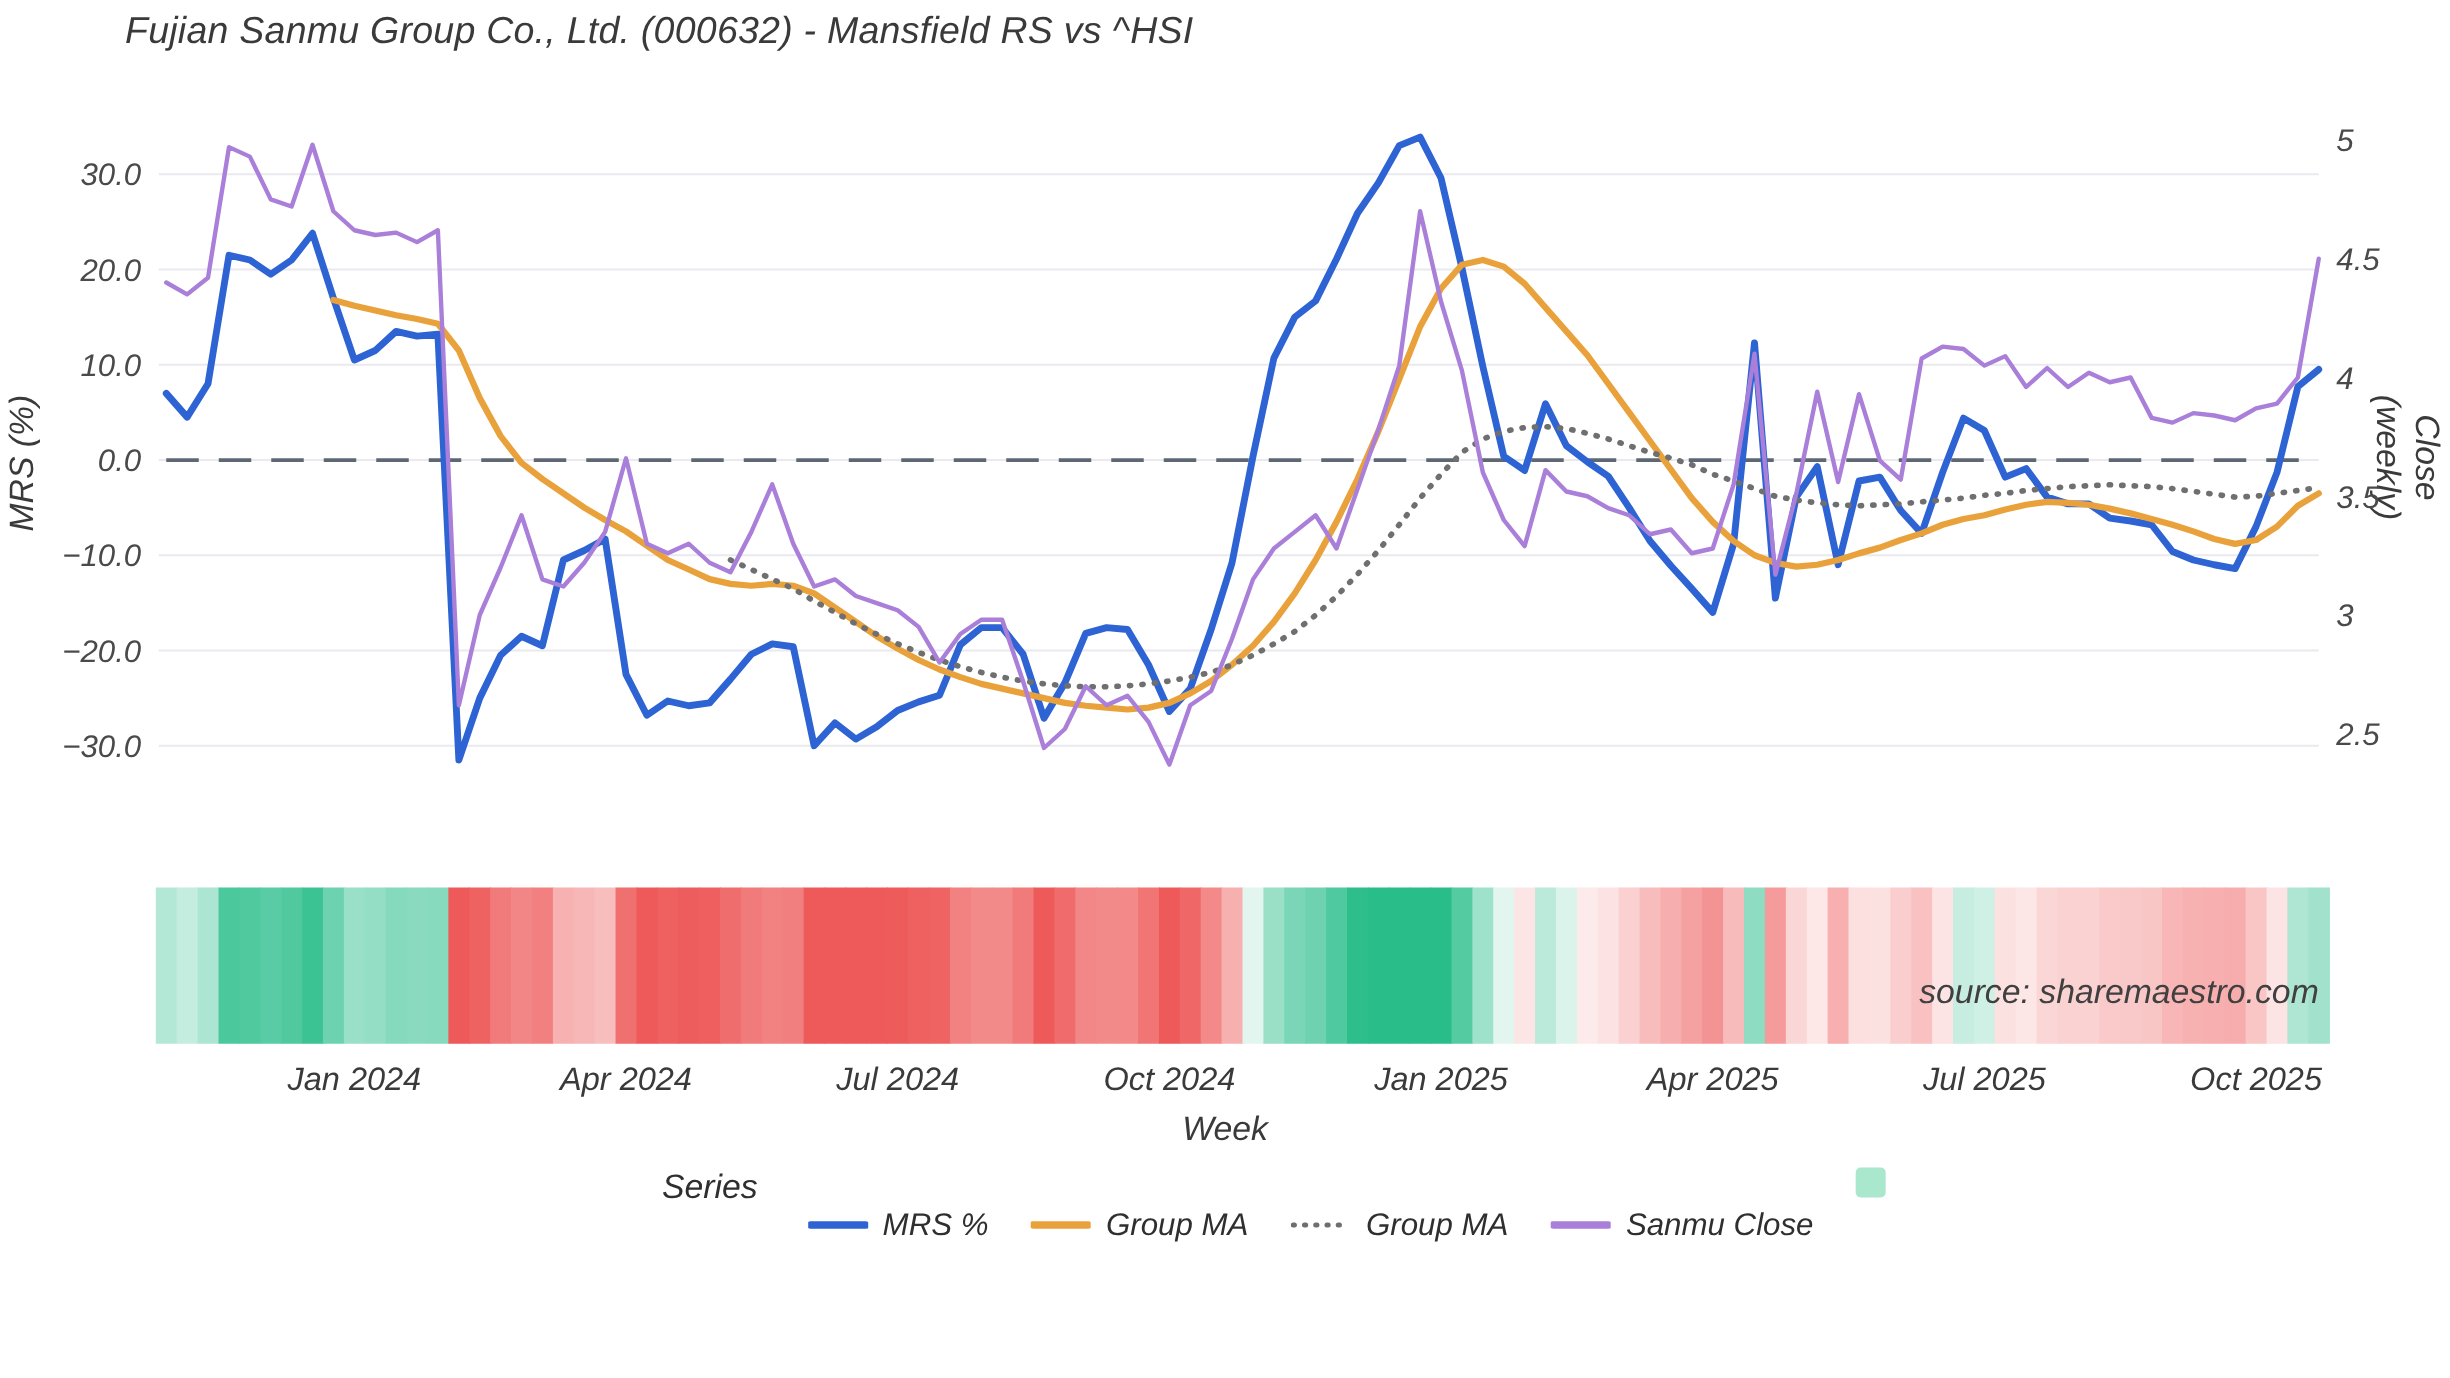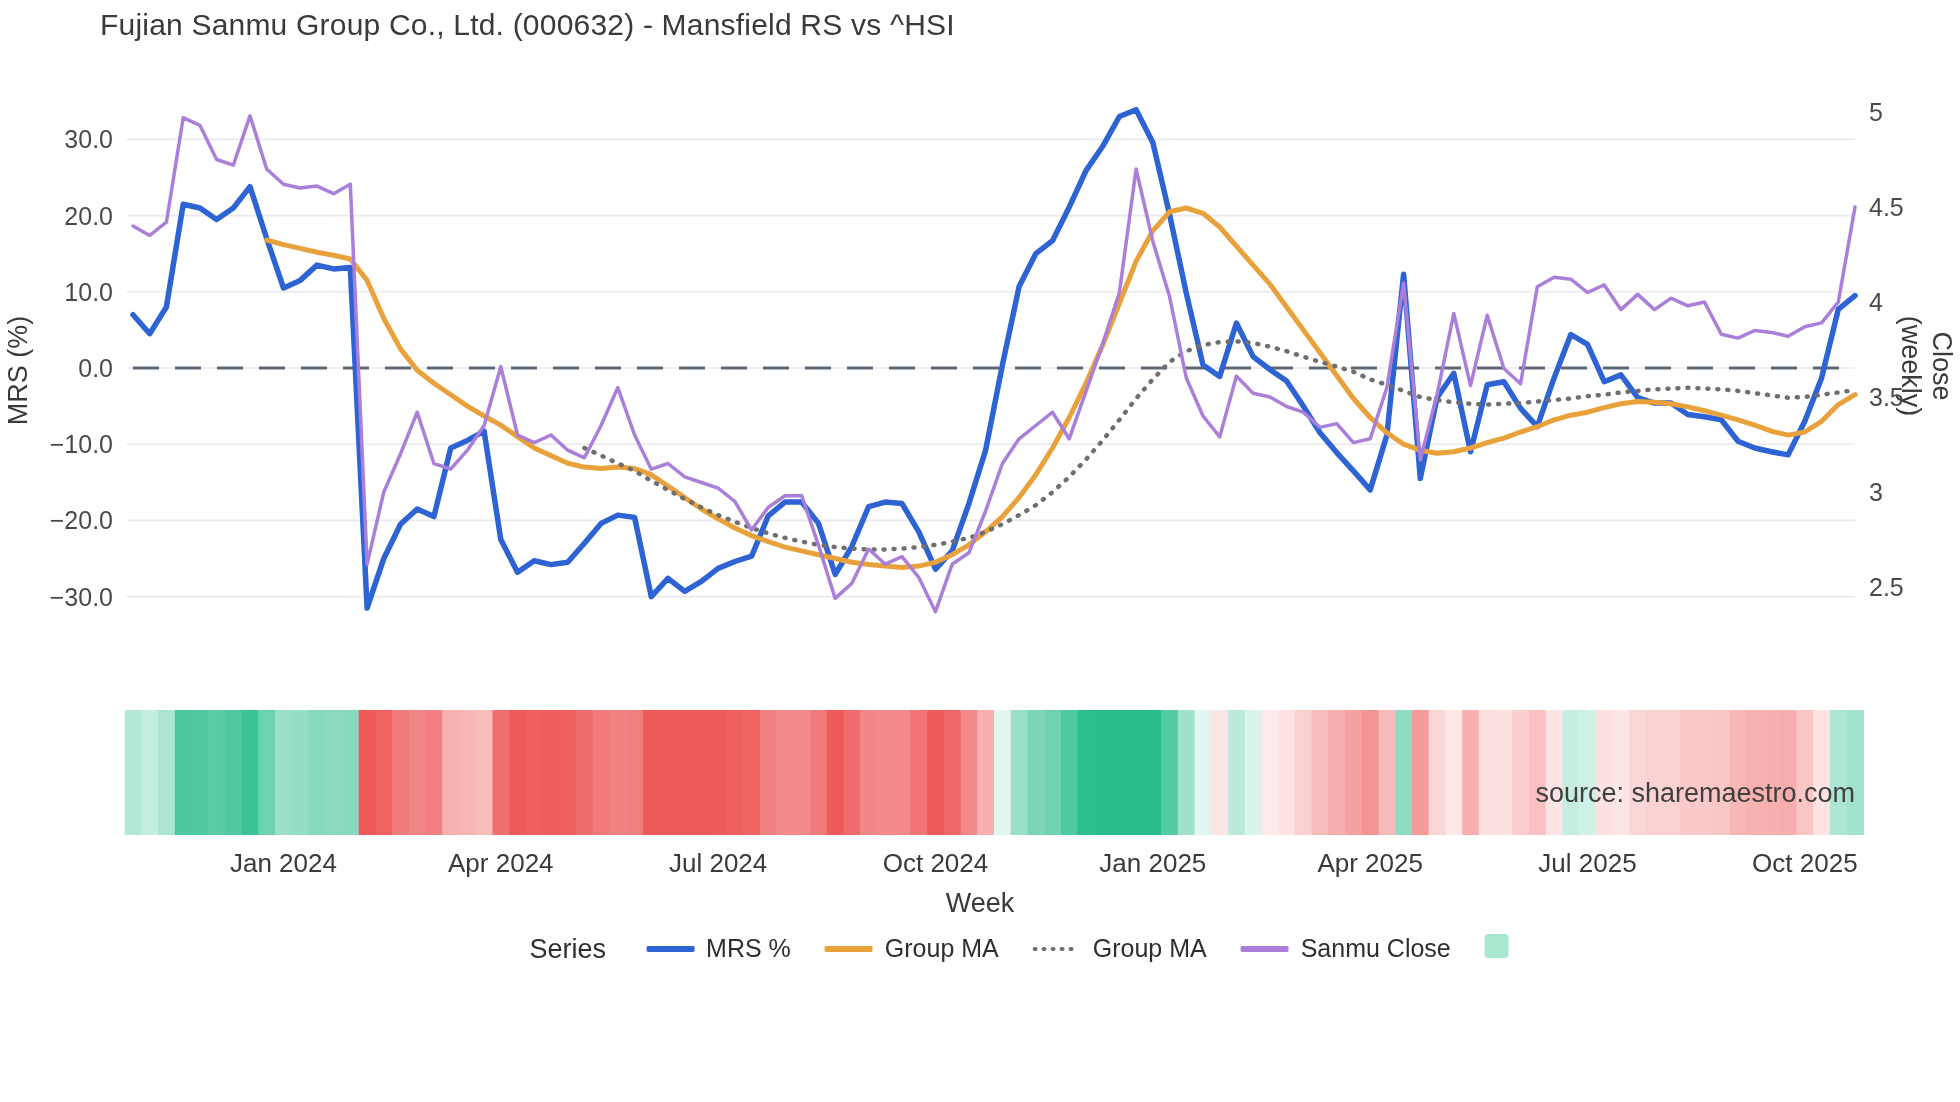--- a/index.html
+++ b/index.html
@@ -1,26 +1,26 @@
 <!DOCTYPE html>
 <html><head>
 <meta charset="utf-8">
 <style>
   html,body{margin:0;padding:0;background:#ffffff;}
   body{font-family:"Liberation Sans","DejaVu Sans",sans-serif;color:#3a3a3a;}
-  #stage{position:relative;width:1960px;height:1102px;background:#ffffff;overflow:hidden;}
+  #stage{position:relative;width:1960px;height:1102px;background:#ffffff;overflow:hidden;font-style:italic;}
   #plot-svg{position:absolute;left:0;top:0;}
   .chart-title{position:absolute;left:100px;top:8px;font-size:30px;color:#3a3a3a;letter-spacing:.2px;}
   .y-left-title{position:absolute;left:-62px;top:355px;width:160px;text-align:center;font-size:27px;color:#3a3a3a;transform:rotate(-90deg);}
   .y-right-title{position:absolute;left:1838px;top:335px;width:175px;text-align:center;font-size:27px;color:#3a3a3a;transform:rotate(90deg);transform-origin:center;}
   .x-title{position:absolute;left:0;top:888px;width:1960px;text-align:center;font-size:27px;color:#3a3a3a;}
   .source-note{position:absolute;right:105px;top:778px;font-size:27px;color:#404040;}
   .legend{position:absolute;left:50%;top:934px;transform:translateX(-46%);display:flex;align-items:flex-start;gap:34px;white-space:nowrap;}
   .legend-title{font-size:27px;color:#2f2f2f;margin-right:6px;}
-  .legend-item{display:flex;align-items:center;gap:12px;font-size:25px;color:#2f2f2f;}
+  .legend-item{display:flex;align-items:center;gap:12px;font-size:25px;color:#2f2f2f;margin-top:32px;}
   .legend-swatch{display:inline-block;}
   .legend-extra-swatch{display:inline-block;width:24px;height:24px;border-radius:4px;}
 </style>
 </head>
 <body>
 
 <div id="stage">
   <div class="chart-title">Fujian Sanmu Group Co., Ltd. (000632) - Mansfield RS vs ^HSI</div>
   <div class="y-left-title">MRS (%)</div>
   <div class="y-right-title">Close (weekly)</div>

